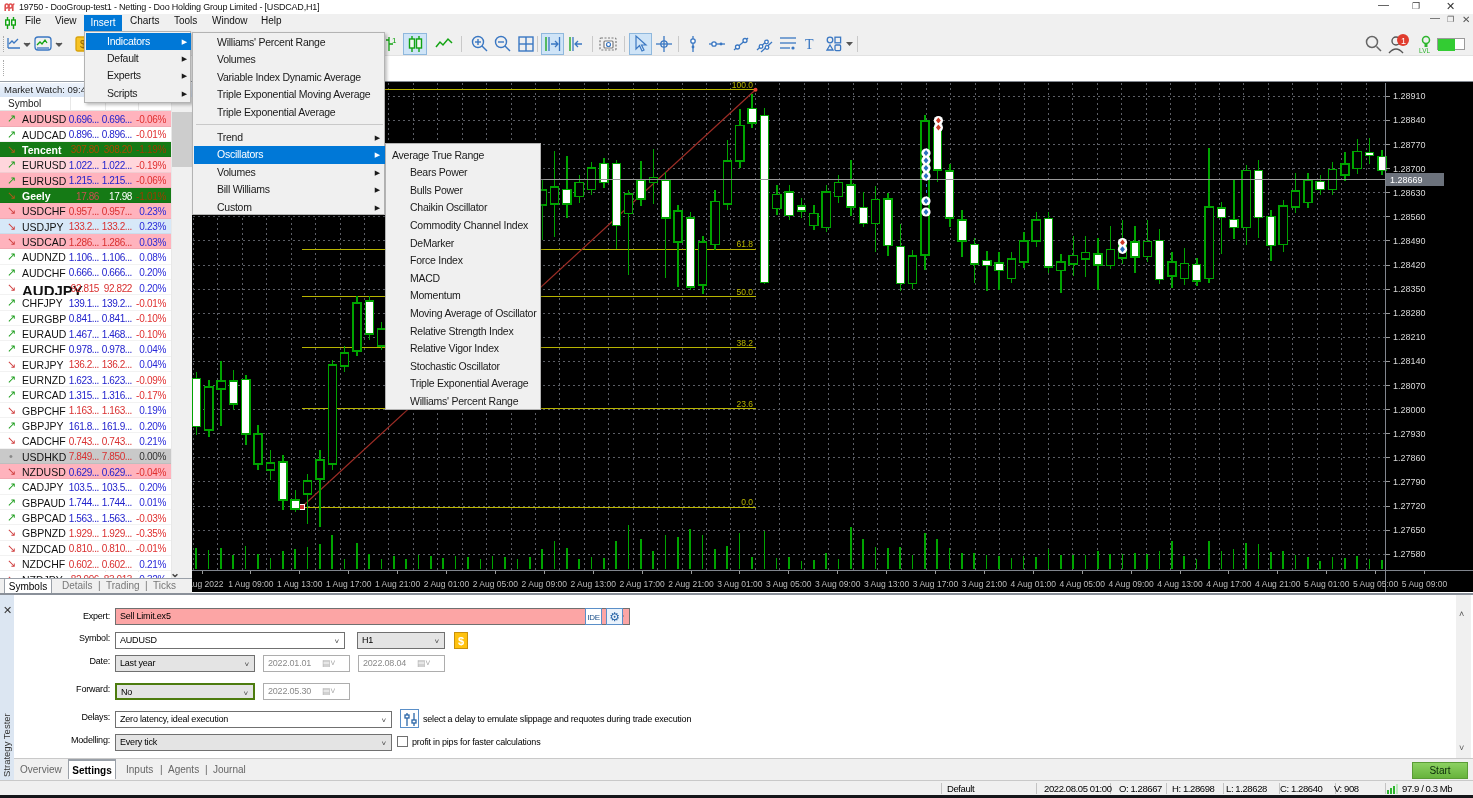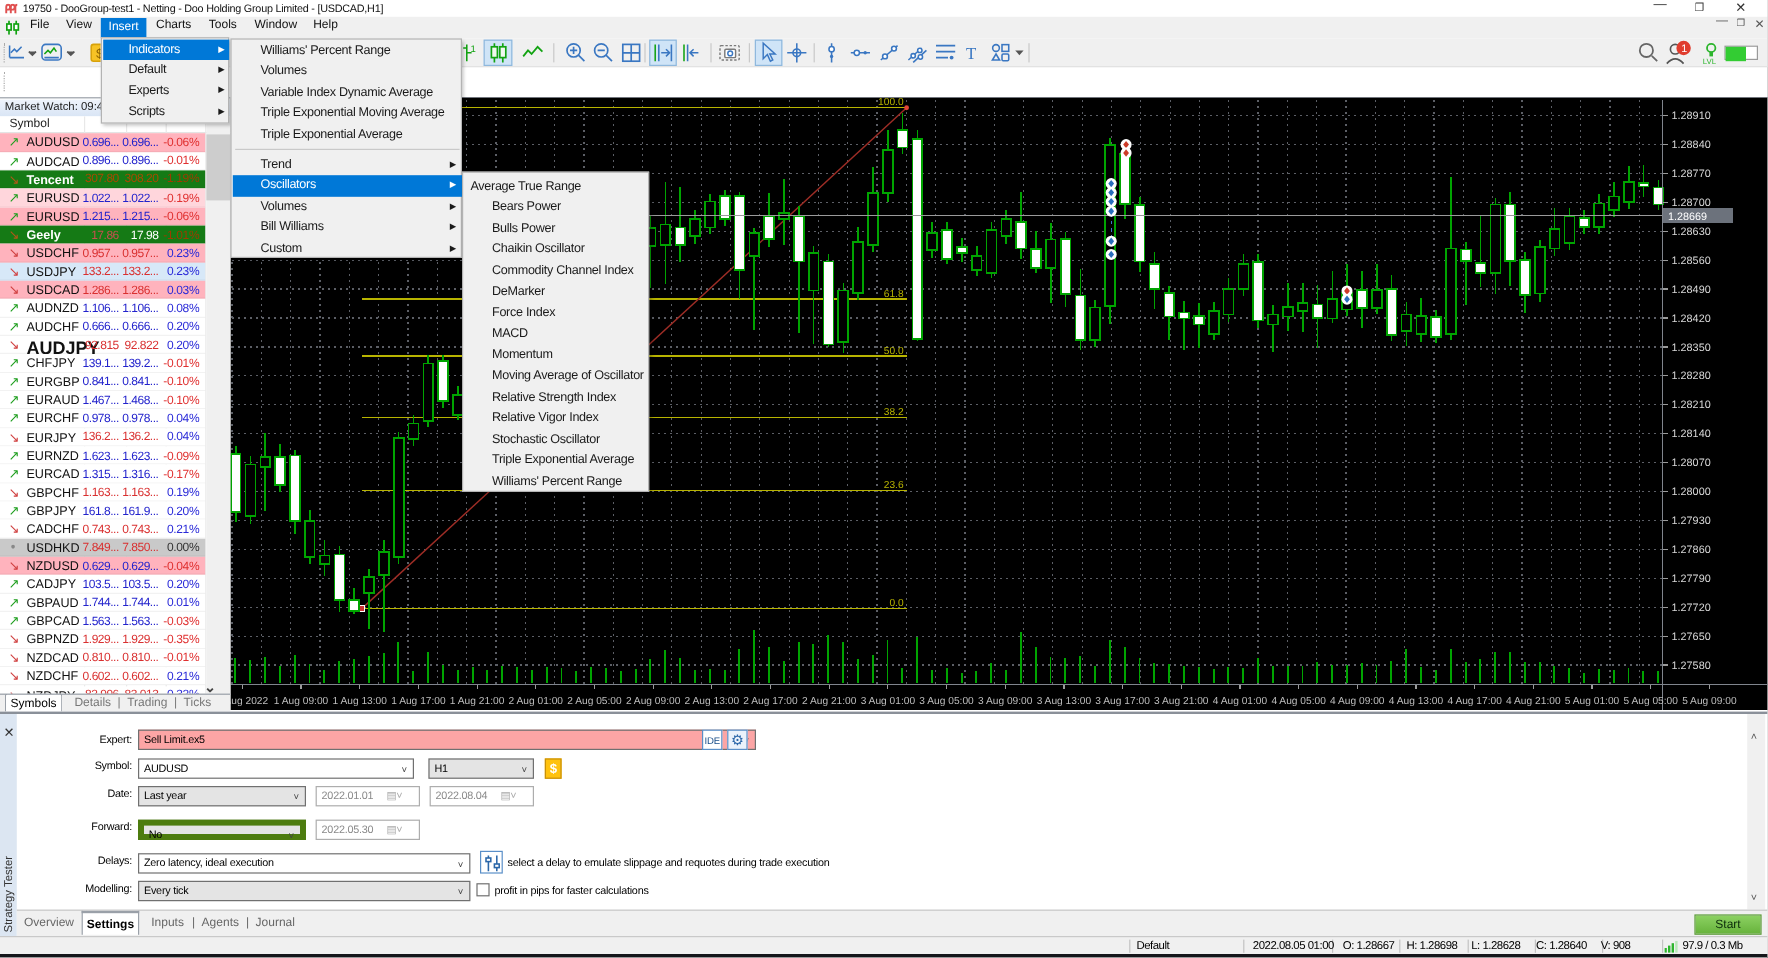--- a/index.html
+++ b/index.html
@@ -969,21 +969,21 @@
 <div style="position:absolute;left:585px;top:13px;width:17px;height:17px;border:1px solid #5a8fc8;background:#fff;color:#1a4f8a;font-size:8px;text-align:center;line-height:17px">IDE</div>
 <div style="position:absolute;left:606px;top:13px;width:17px;height:17px;border:1px solid #5a8fc8;background:#eaf2fb;color:#2a66a8;font-size:12px;text-align:center;line-height:16px">⚙</div>
 <div style="position:absolute;left:115px;top:37px;width:230px;height:17px;background:#ffffff;border:1px solid #707070;line-height:15px;color:#000"><span style="margin-left:4px">AUDUSD</span><span style="position:absolute;right:5px;top:1px;color:#444;font-size:8px">˅</span></div>
 <div style="position:absolute;left:357px;top:37px;width:88px;height:17px;background:#e4e4e4;border:1px solid #707070;line-height:15px;color:#000"><span style="margin-left:4px">H1</span><span style="position:absolute;right:5px;top:1px;color:#444;font-size:8px">˅</span></div>
 <div style="position:absolute;left:454px;top:37px;width:14px;height:17px;background:#ffc20e;border:1px solid #c8900a;color:#fff;font-weight:bold;text-align:center;line-height:16px;font-size:11px">$</div>
 <div style="position:absolute;left:115px;top:60px;width:140px;height:17px;background:#e4e4e4;border:1px solid #707070;line-height:15px;color:#000"><span style="margin-left:4px">Last year</span><span style="position:absolute;right:5px;top:1px;color:#444;font-size:8px">˅</span></div>
 <div style="position:absolute;left:263px;top:60px;width:87px;height:17px;background:#fff;border:1px solid #adadad;line-height:15px;color:#8a8a8a"><span style="margin-left:4px">2022.01.01</span></div>
 <span style="position:absolute;left:322px;top:63px;color:#aaa;font-size:9px">▤˅</span>
 <div style="position:absolute;left:358px;top:60px;width:87px;height:17px;background:#fff;border:1px solid #adadad;line-height:15px;color:#8a8a8a"><span style="margin-left:4px">2022.08.04</span></div>
 <span style="position:absolute;left:417px;top:63px;color:#aaa;font-size:9px">▤˅</span>
-<div style="position:absolute;left:115px;top:88px;width:140px;height:17px;background:#e4e4e4;border:5px solid #4d7c0f;line-height:15px;color:#000"><span style="margin-left:4px">No</span><span style="position:absolute;right:5px;top:1px;color:#444;font-size:8px">˅</span></div>
+<div style="position:absolute;left:115px;top:88px;width:140px;height:17px;background:#e4e4e4;border:2px solid #4d7c0f;line-height:15px;color:#000"><span style="margin-left:4px">No</span><span style="position:absolute;right:5px;top:1px;color:#444;font-size:8px">˅</span></div>
 <div style="position:absolute;left:263px;top:88px;width:87px;height:17px;background:#fff;border:1px solid #adadad;line-height:15px;color:#8a8a8a"><span style="margin-left:4px">2022.05.30</span></div>
 <span style="position:absolute;left:322px;top:91px;color:#aaa;font-size:9px">▤˅</span>
 <div style="position:absolute;left:115px;top:116px;width:277px;height:17px;background:#ffffff;border:1px solid #707070;line-height:15px;color:#000"><span style="margin-left:4px">Zero latency, ideal execution</span><span style="position:absolute;right:5px;top:1px;color:#444;font-size:8px">˅</span></div>
 <div style="position:absolute;left:400px;top:114px;width:19px;height:19px;border:1px solid #5a8fc8;background:#fff"><svg width="19" height="19" viewBox="0 0 19 19">
           <g stroke="#2a66a8" stroke-width="1.3" fill="#fff">
             <line x1="6" y1="3" x2="6" y2="16"></line>
             <line x1="13" y1="3" x2="13" y2="16"></line>
             <rect x="4" y="5" width="4" height="3"></rect>
             <rect x="11" y="10" width="4" height="3"></rect>
           </g>

